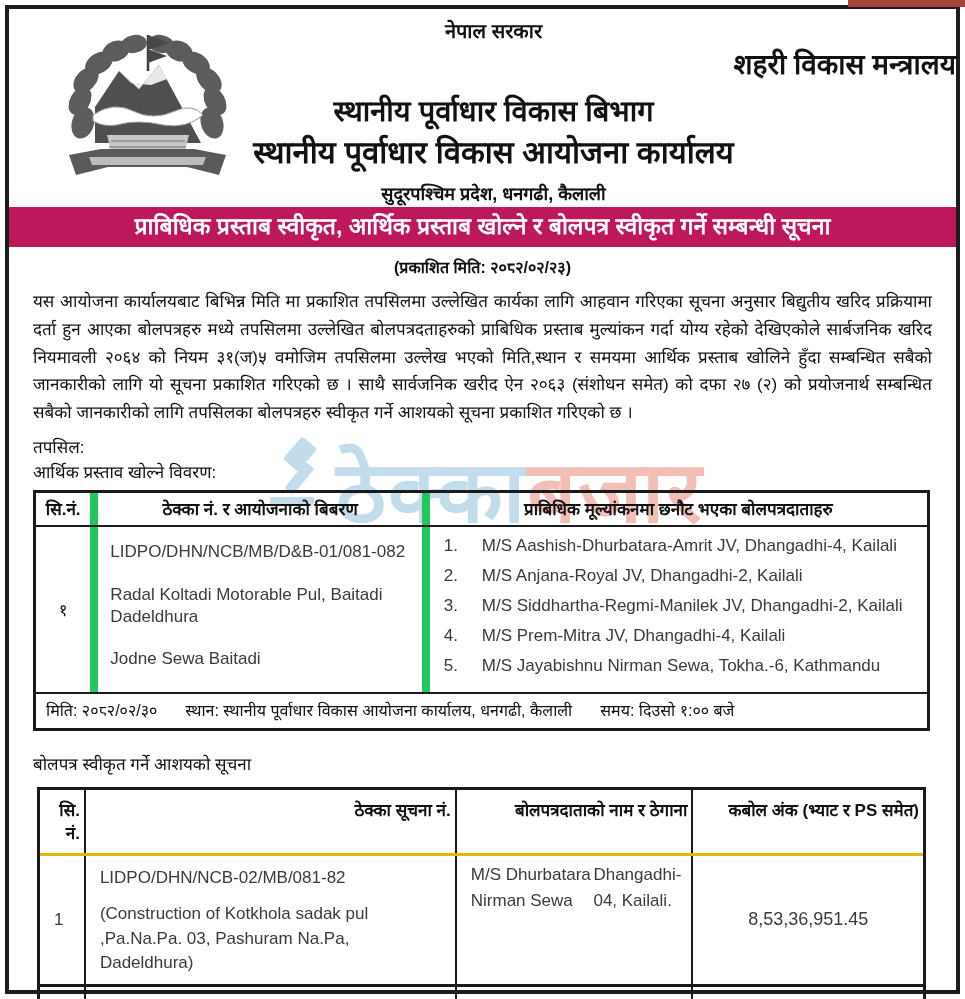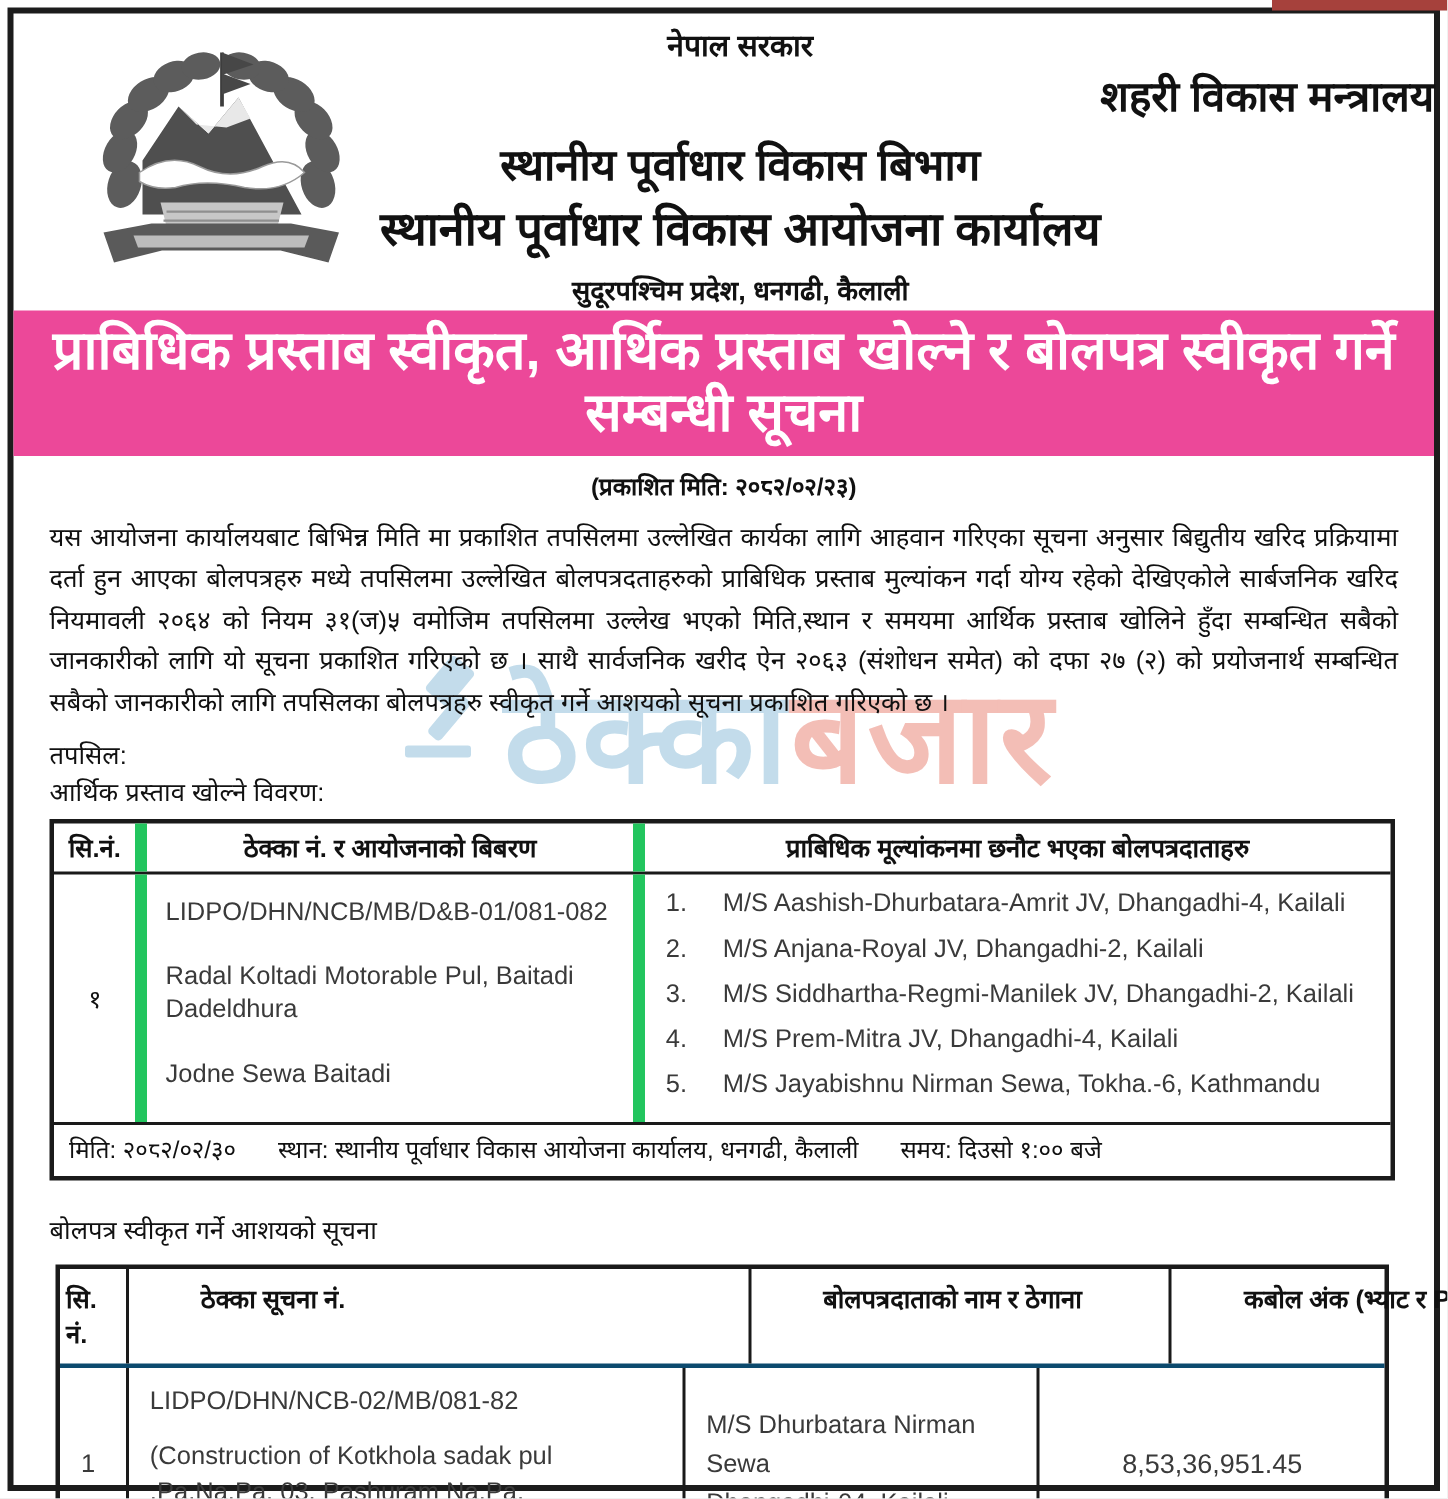--- a/index.html
+++ b/index.html
@@ -25,22 +25,22 @@
   .doc-header { position:relative; height:198px; }
   .emblem { position:absolute; left:46px; top:14px; }
   .head-texts { text-align:center; padding-top:9px;padding-left:22px; }
   .ht-gov      { font-size:20px; font-weight:bold; line-height:1.35; }
   .ht-ministry { font-size:28px; font-weight:bold; line-height:1.45;text-align:right; }
   .ht-dept     { font-size:29px; font-weight:bold; line-height:1.45; margin-top:4px; }
   .ht-office   { font-size:31px; font-weight:bold; line-height:1.35; }
   .ht-addr     { font-size:18px; font-weight:bold; margin-top:8px; }
 
   .banner {
-    background:#ec4899; color:#ffffff; text-align:center;
-    font-size:36px; font-weight:bold; padding:6px 4px 8px; line-height:1.15;
+    background:#be185d; color:#ffffff; text-align:center;
+    font-size:23px; font-weight:bold; padding:6px 4px 8px; line-height:1.15;
   }
   .pub-date { text-align:center; font-size:16px; font-weight:bold; margin-top:9px; }
 
   .body-par {
     margin:10px 24px 0 24px; font-size:17px; line-height:1.62;
     text-align:justify; color:#101010;
   }
   .tapasil-label { margin:9px 24px 0; font-size:17px; }
   .t1-label { margin:2px 24px 0; font-size:17px; }
 
@@ -57,29 +57,29 @@
   .bidder-list { list-style:none; counter-reset:bd; padding:8px 6px 6px 14px; color:#3a3a3a; }
   .bidder-list li { counter-increment:bd; line-height:1.3; margin-bottom:8px; display:flex; }
   .bidder-list li::before { content:counter(bd) "."; width:38px; flex:0 0 38px; }
   .t1-foot { display:flex; gap:28px; padding:5px 8px 7px 10px; font-size:16px; }
 
   .notice2-label { margin:21px 24px 0; font-size:17px; }
 
   
   .t2 { margin:12px 30px 0 28px; border:3px solid #1a1a1a; font-size:17px; }
   .t2-row { display:grid; grid-template-columns:5.2% 42% 26.8% 26%; }
-  .t2-head { border-bottom:3px solid #0c4a6e; font-weight:bold; text-align:left;gap:44px; }
+  .t2-head { border-bottom:3px solid #eab308; font-weight:bold; text-align:right; }
   .t2-head > div { padding:8px 4px 9px; }
   .t2 .cdiv { border-right:2px solid #1a1a1a; }
   .t2-body { border-bottom:3px solid #1a1a1a; }
   .t2-body:last-child { border-bottom:none; }
   .t2-sn { display:flex; align-items:center; padding-left:14px; color:#3a3a3a; }
   .t2-contract { padding:10px 10px 8px 14px; color:#3a3a3a; line-height:1.45; }
   .t2-contract .cl1 { margin-bottom:12px; }
-  .t2-bidder { display:flex; flex-direction:column; justify-content:center; padding:6px 8px 6px 14px; color:#3a3a3a; line-height:1.55; }
+  .t2-bidder { display:flex; flex-direction:row; justify-content:center; padding:6px 8px 6px 14px; color:#3a3a3a; line-height:1.55; }
   .t2-amount { display:flex; align-items:center; justify-content:center; color:#3a3a3a; font-size:18px; }
   .row1 { min-height:84px; }
   .row2 { min-height:106px; }
 </style>
 </head>
 <body>
 
 <div class="page">
   <div class="red-strip"></div>
 

